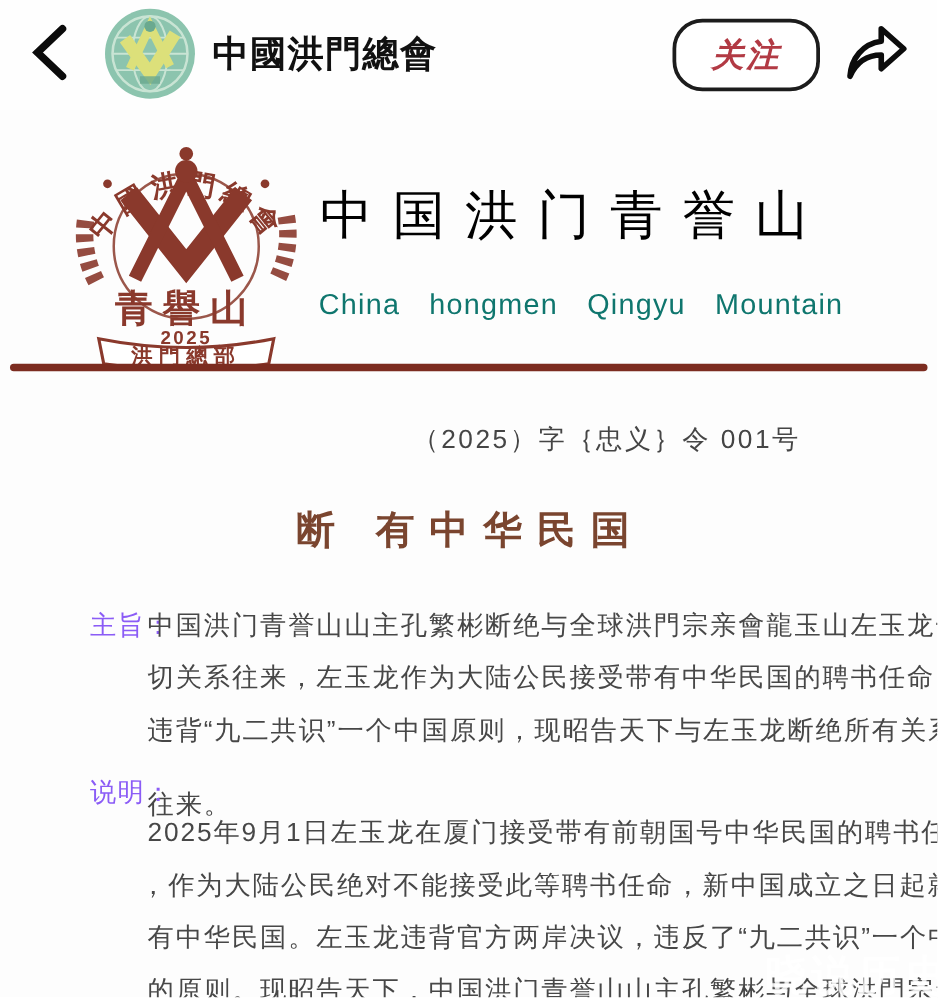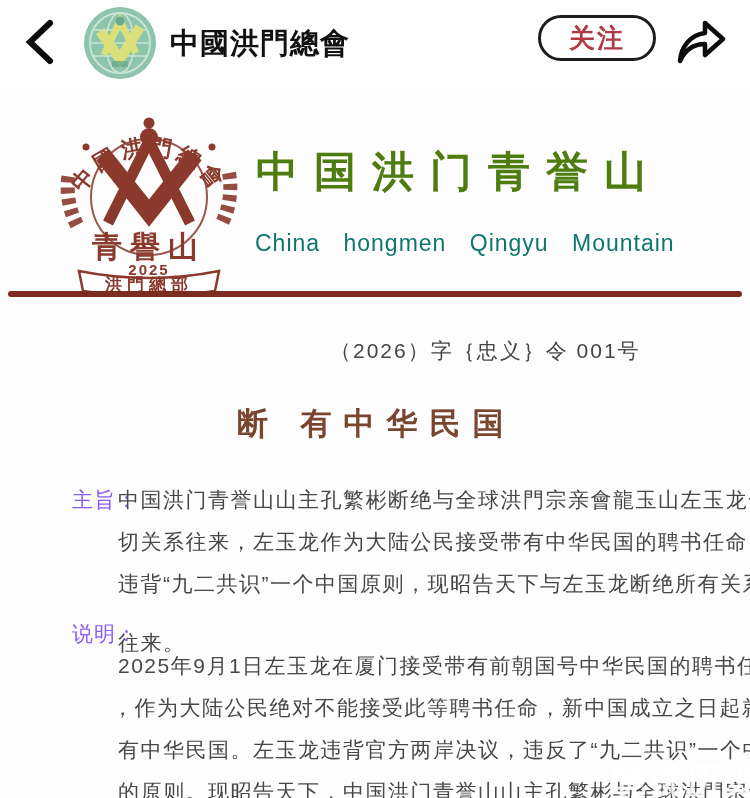--- a/index.html
+++ b/index.html
@@ -11,32 +11,32 @@
   }
   
   .navbar{ position:absolute; left:0; top:0; width:750px; height:88px; background:#fefefe; }
   .back-btn{ position:absolute; left:22px; top:16px; width:36px; height:52px; cursor:pointer; }
   .avatar{ position:absolute; left:82px; top:5px; width:76px; height:76px; border-radius:50%; overflow:hidden; cursor:pointer; }
   .nav-title{
     position:absolute; left:170px; top:24px; font-size:29px; font-weight:600;
     color:#111; letter-spacing:1px; white-space:nowrap;
   }
   .follow-btn{
-    position:absolute; left:538px; top:15px; width:118px; height:46px;
+    position:absolute; left:538px; top:15px; width:118px; height:58px;
     border:3px solid #1c1c1c; border-radius:24px; background:#fff;
     display:flex; align-items:center; justify-content:center;
-    font-size:26px; font-weight:600; color:#b23a44; letter-spacing:2px; cursor:pointer;
+    font-size:26px; font-weight:600; color:#b23a44; letter-spacing:2px; cursor:pointer;font-style:italic;
   }
   .share-btn{ position:absolute; left:676px; top:18px; width:50px; height:48px; cursor:pointer; }
 
   
   .seal{ position:absolute; left:53px; top:95px; width:192px; height:198px; }
   .doc-title{
-    position:absolute; left:256px; top:144px; font-size:42px; font-weight:bold;
-    color:#4d7c0f; letter-spacing:16px; white-space:nowrap;
+    position:absolute; left:256px; top:144px; font-size:42px; font-weight:normal;
+    color:#000000; letter-spacing:16px; white-space:nowrap;
   }
   .doc-subtitle{
     position:absolute; left:255px; top:230px; font-size:23px; color:#0f766e;
     word-spacing:16px; letter-spacing:1px; white-space:nowrap;
   }
   .red-rule{
     position:absolute; left:8px; top:291px; width:734px; height:6px;
     background:#7c2c20; border-radius:3px;
   }
   .order-line{
@@ -130,21 +130,21 @@
 
       <path d="M26 176 Q96 190 166 176 L162 196 Q96 206 30 196 Z" fill="#ffffff" stroke="#8a392c" stroke-width="2.5"></path>
       <text x="96" y="195" text-anchor="middle" font-size="17" font-weight="bold" fill="#8a392c" letter-spacing="5" font-family="'Liberation Sans','DejaVu Sans',sans-serif">洪門總部</text>
     </svg>
   </div>
 
   <div class="doc-title">中国洪门青誉山</div>
   <div class="doc-subtitle">China hongmen Qingyu Mountain</div>
   <div class="red-rule"></div>
 
-  <div class="order-line">（2026）字｛忠义｝令 001号</div>
+  <div class="order-line">（2025）字｛忠义｝令 001号</div>
 
   <div class="doc-heading">断 有中华民国</div>
 
   <div class="para-label" style="top:486px;">主旨：</div>
   <div class="body-line" style="top:486px;">中国洪门青誉山山主孔繁彬断绝与全球洪門宗亲會龍玉山左玉龙一</div>
   <div class="body-line" style="top:528px;">切关系往来，左玉龙作为大陆公民接受带有中华民国的聘书任命，</div>
   <div class="body-line" style="top:570px;">违背“九二共识”一个中国原则，现昭告天下与左玉龙断绝所有关系</div>
   <div class="body-line" style="top:612px;margin-top:17px;">往来。</div>
 
   <div class="para-label" style="top:620px;text-align:right;">说明：</div>

